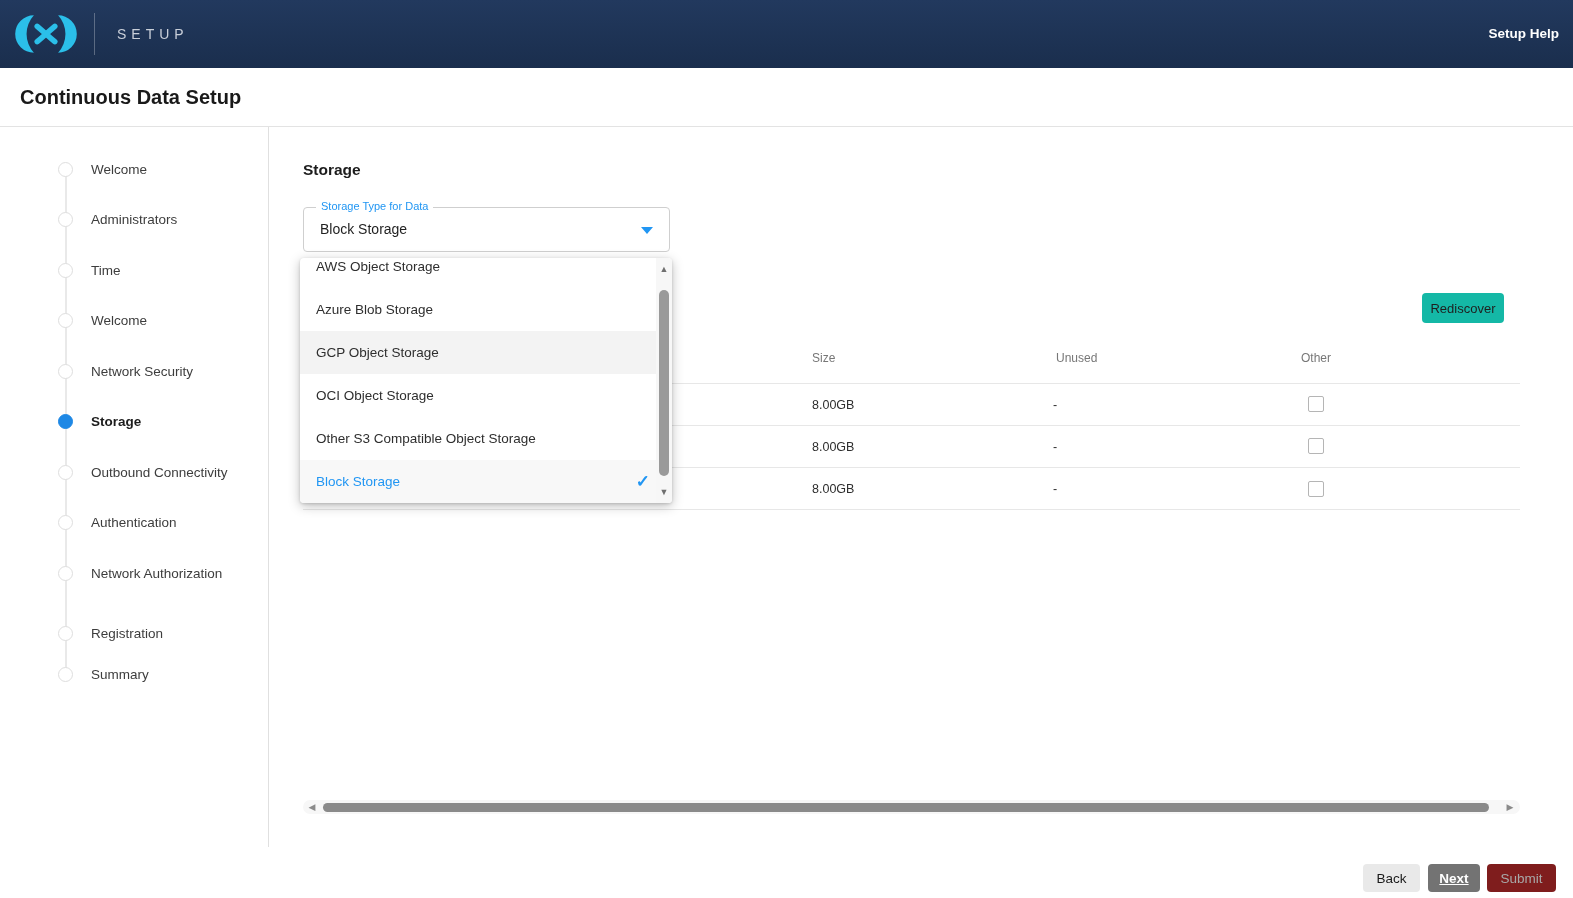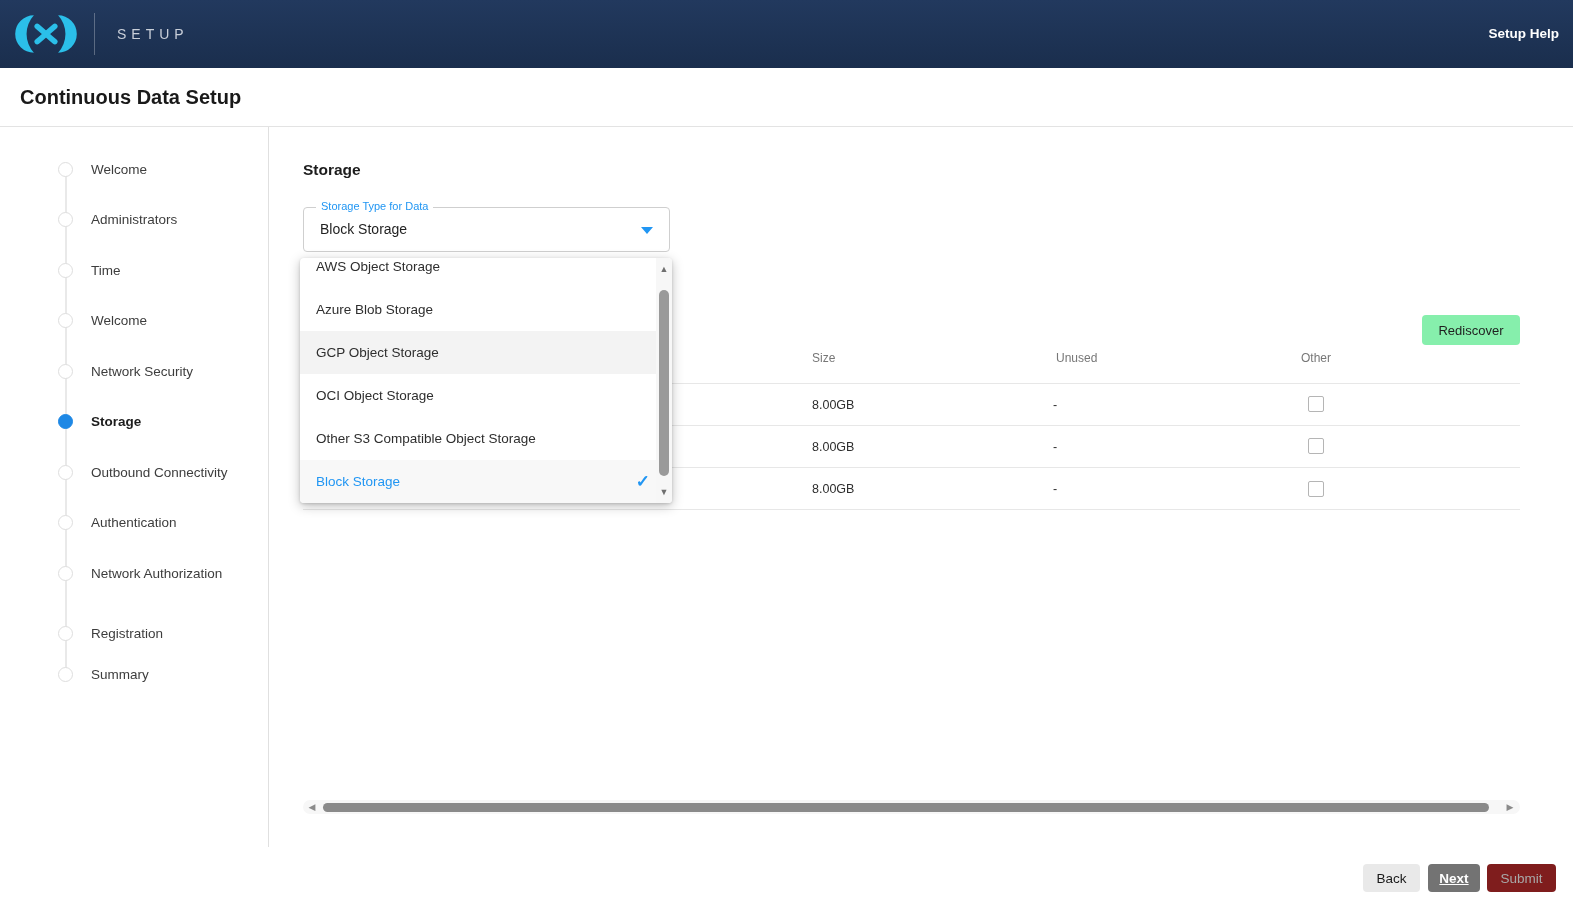--- a/index.html
+++ b/index.html
@@ -52,23 +52,23 @@
   .menu-item.selected { background:#f8f8f8; color:#2196f3; }
   .menu-check { margin-left:auto; color:#2196f3; font-size:17px; font-weight:bold; }
   .menu-gutter { position:absolute; right:0; top:0; bottom:0; width:16px; background:#f7f7f7; }
   .menu-scroll-up, .menu-scroll-down { position:absolute; left:0; width:16px; height:14px;
         font-size:9px; color:#6f6f6f; text-align:center; line-height:14px; cursor:pointer; }
   .menu-scroll-up { top:4px; } .menu-scroll-down { bottom:4px; }
   .menu-thumb { position:absolute; left:3px; top:32px; width:10px; height:186px; background:#9a9a9a;
                 border-radius:5px; cursor:grab; }
 
   
-  .rediscover-btn { position:absolute; left:1422px; top:293px; width:98px; height:30px;
-                    background:#86efac; border:none; border-radius:4px; font-size:13px; color:#1f1f1f;
-                    font-family:inherit; cursor:pointer;margin-top:22px; }
+  .rediscover-btn { position:absolute; left:1422px; top:293px; width:82px; height:30px;
+                    background:#14b8a6; border:none; border-radius:4px; font-size:13px; color:#1f1f1f;
+                    font-family:inherit; cursor:pointer; }
   .th { position:absolute; top:351px; font-size:12px; color:#777; }
   .th-size { left:812px; } .th-unused { left:1056px; } .th-expand { left:1301px; }
   .sep { position:absolute; left:303px; width:1217px; height:1px; background:#e7e7e7; }
   .cell { position:absolute; font-size:12.5px; color:#2e2e2e; }
   .cb { position:absolute; left:1308px; width:16px; height:16px; border:1.5px solid #b5b5b5;
         border-radius:2px; background:#fff; cursor:pointer; }
 
   
   .hscroll { position:absolute; left:303px; top:800px; width:1217px; height:14px;
              background:#f7f7f7; border-radius:7px; }

